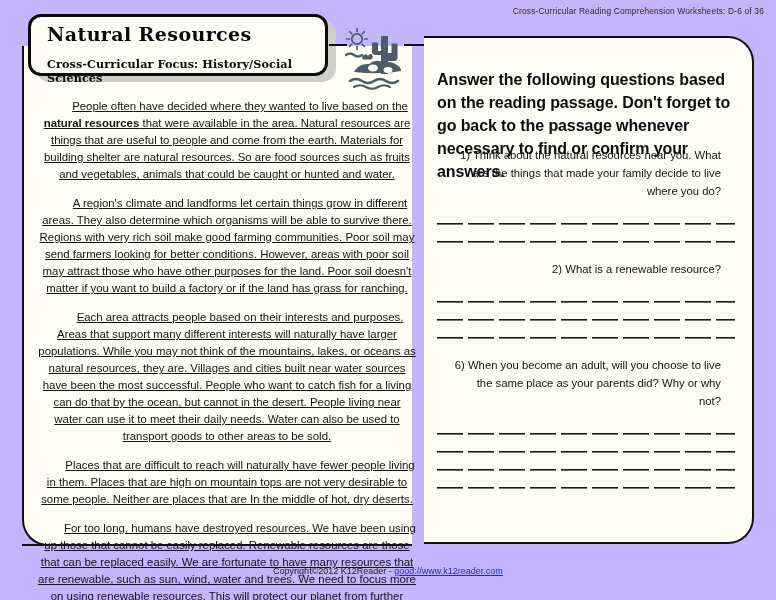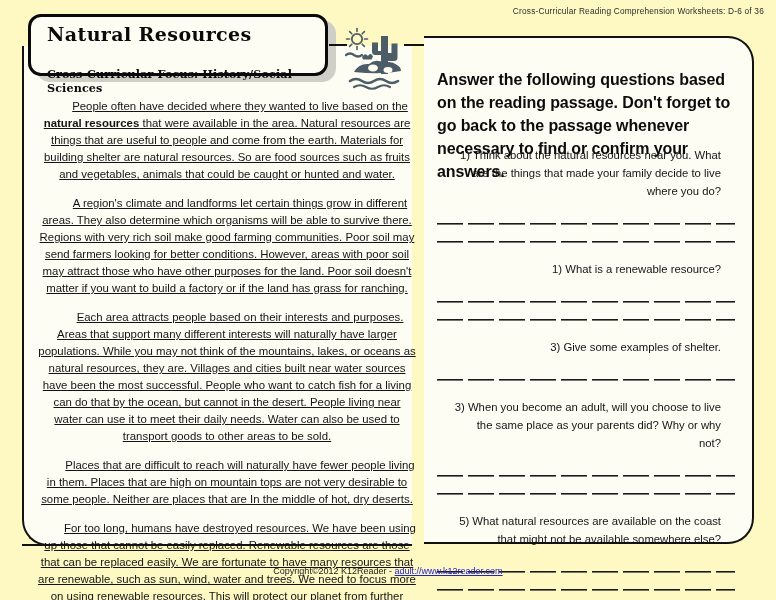--- a/index.html
+++ b/index.html
@@ -16,21 +16,21 @@
     background: #fdfdf4;
     position: relative;
     color: #1a1a1a;
   }
 
   .page {
     position: absolute;
     left: 0; top: 0;
     width: 776px;
     height: 600px;
-    background: #fef9c3;
+    background: #c4b5fd;
   }
 
   
   .sheet-header {
     position: absolute;
     right: 12px;
     top: 6px;
     font-size: 8.3px;
     letter-spacing: .2px;
     color: #2b2b2b;
@@ -117,21 +117,21 @@
     top: 6px;
     font-family: "DejaVu Serif", serif;
     font-weight: bold;
     font-size: 19px;
     letter-spacing: .4px;
     color: #0a0a0a;
   }
   .title-sub {
     position: absolute;
     left: 16px;
-    top: 50px;
+    top: 40px;
     font-family: "DejaVu Serif", serif;
     font-weight: bold;
     font-size: 11.2px;
     letter-spacing: .1px;
     color: #0a0a0a;
   }
 
   
   .connector {
     position: absolute;
@@ -319,37 +319,35 @@
 
   <div class="instructions">Answer the following questions based on the reading passage. Don't forget to go back to the passage whenever necessary to find or confirm your answers.</div>
 
   <div class="questions">
       <div class="qblock">
         <p class="qtext">1) Think about the natural resources near you. What are the things that made your family decide to live where you do?</p>
         <div class="ansline"></div>
         <div class="ansline"></div>
       </div>
       <div class="qblock">
-        <p class="qtext">1) What is a renewable resource?</p>
-        <div class="ansline"></div>
-        <div class="ansline"></div>
-      </div>
-      <div class="qblock">
-        <p class="qtext">3) Give some examples of shelter.</p>
-        <div class="ansline"></div>
-      </div>
-      <div class="qblock">
-        <p class="qtext">3) When you become an adult, will you choose to live the same place as your parents did? Why or why not?</p>
-        <div class="ansline"></div>
-        <div class="ansline"></div>
-      </div>
-      <div class="qblock">
-        <p class="qtext">5) What natural resources are available on the coast that might not be available somewhere else?</p>
+        <p class="qtext">2) What is a renewable resource?</p>
+        <div class="ansline"></div>
+        <div class="ansline"></div>
+      </div>
+      <div class="qblock">
+        <div class="ansline"></div>
+      </div>
+      <div class="qblock">
+        <p class="qtext">6) When you become an adult, will you choose to live the same place as your parents did? Why or why not?</p>
+        <div class="ansline"></div>
+        <div class="ansline"></div>
+      </div>
+      <div class="qblock">
         <div class="ansline"></div>
         <div class="ansline"></div>
       </div>
     </div>
 
   <div class="footer">
-    <span>Copyright©2012 K12Reader - </span><span class="link">adult://www.k12reader.com</span>
+    <span>Copyright©2012 K12Reader - </span><span class="link">good://www.k12reader.com</span>
   </div>
 
 </div>
 
 </body></html>

